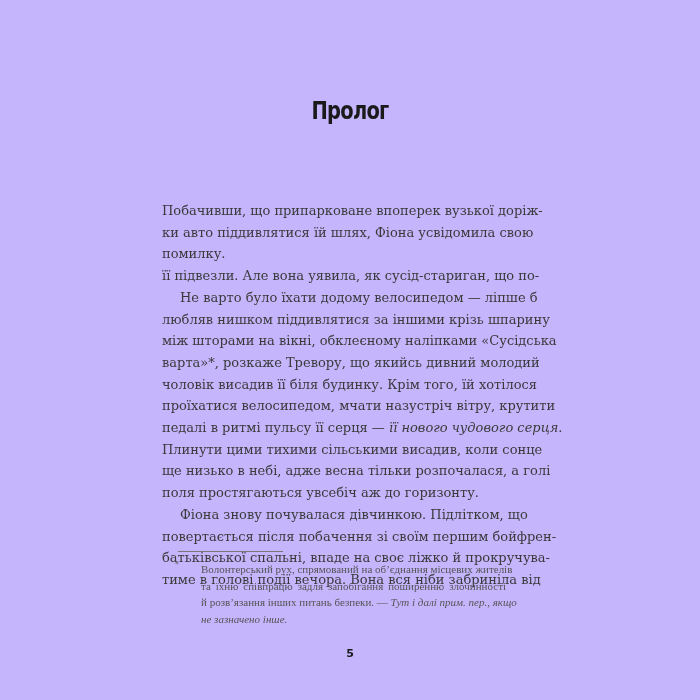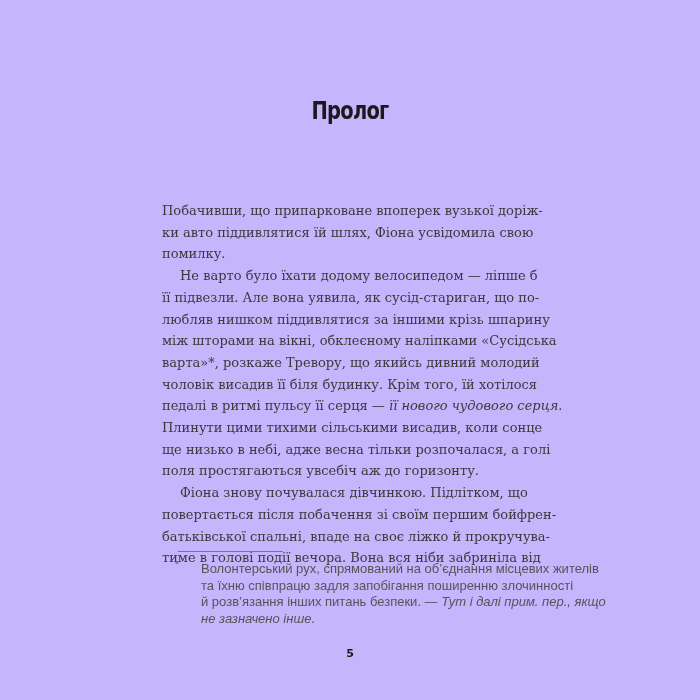--- a/index.html
+++ b/index.html
@@ -16,45 +16,46 @@
       color: #3a3a3a; text-align: justify;
     }
     .line { display: block; white-space: nowrap; text-align-last: justify; }
     .line.last { text-align-last: left; }
     .indent { padding-left: 18px; }
     .it { font-style: italic; }
     .fn-rule { position: absolute; left: 178px; top: 551px; width: 105px; height: 1px; background: #777; }
     .fn-mark { position: absolute; left: 175px; top: 560px; font-family: "DejaVu Serif", serif; font-size: 8px; color: #555; }
     .footnote {
       position: absolute; left: 201px; top: 561px; width: 305px;
-      font-family: Liberation Sans, sans-serif; font-size: 13px; line-height: 16.5px; color: #555;
+      font-family: Liberation Serif, serif; font-size: 11px; line-height: 16.5px; color: #555;
     }
     .footnote .line { text-align-last: justify; }
     .footnote .line.last { text-align-last: left; }
     .page-num {
       position: absolute; left: 0; width: 700px; top: 647px; text-align: center;
       font-family: "DejaVu Sans", sans-serif; font-weight: bold; font-size: 11px; color: #1a1a1a;
     }
   </style>
 </head>
 <body>
 
 <div class="page">
   <div class="title">Пролог</div>
 
   <div class="body-text">
     <span class="line">Побачивши, що припарковане впоперек вузької доріж-</span>
     <span class="line">ки авто піддивлятися їй шлях, Фіона усвідомила свою</span>
     <span class="line last">помилку.</span>
+    <span class="line">її підвезли. Але вона уявила, як сусід-стариган, що по-</span>
     <span class="line indent">Не варто було їхати додому велосипедом — ліпше б</span>
-    <span class="line">її підвезли. Але вона уявила, як сусід-стариган, що по-</span>
     <span class="line">любляв нишком піддивлятися за іншими крізь шпарину</span>
     <span class="line">між шторами на вікні, обклеєному наліпками «Сусідська</span>
     <span class="line">варта»*, розкаже Тревору, що якийсь дивний молодий</span>
     <span class="line">чоловік висадив її біля будинку. Крім того, їй хотілося</span>
+    <span class="line">проїхатися велосипедом, мчати назустріч вітру, крутити</span>
     <span class="line"><span>педалі в ритмі пульсу її серця — </span><span class="it">її нового чудового серця</span><span>.</span></span>
     <span class="line">Плинути цими тихими сільськими висадив, коли сонце</span>
     <span class="line">ще низько в небі, адже весна тільки розпочалася, а голі</span>
     <span class="line last">поля простягаються увсебіч аж до горизонту.</span>
     <span class="line indent">Фіона знову почувалася дівчинкою. Підлітком, що</span>
     <span class="line">повертається після побачення зі своїм першим бойфрен-</span>
     <span class="line">батьківської спальні, впаде на своє ліжко й прокручува-</span>
     <span class="line">тиме в голові події вечора. Вона вся ніби забриніла від</span>
   </div>
 

